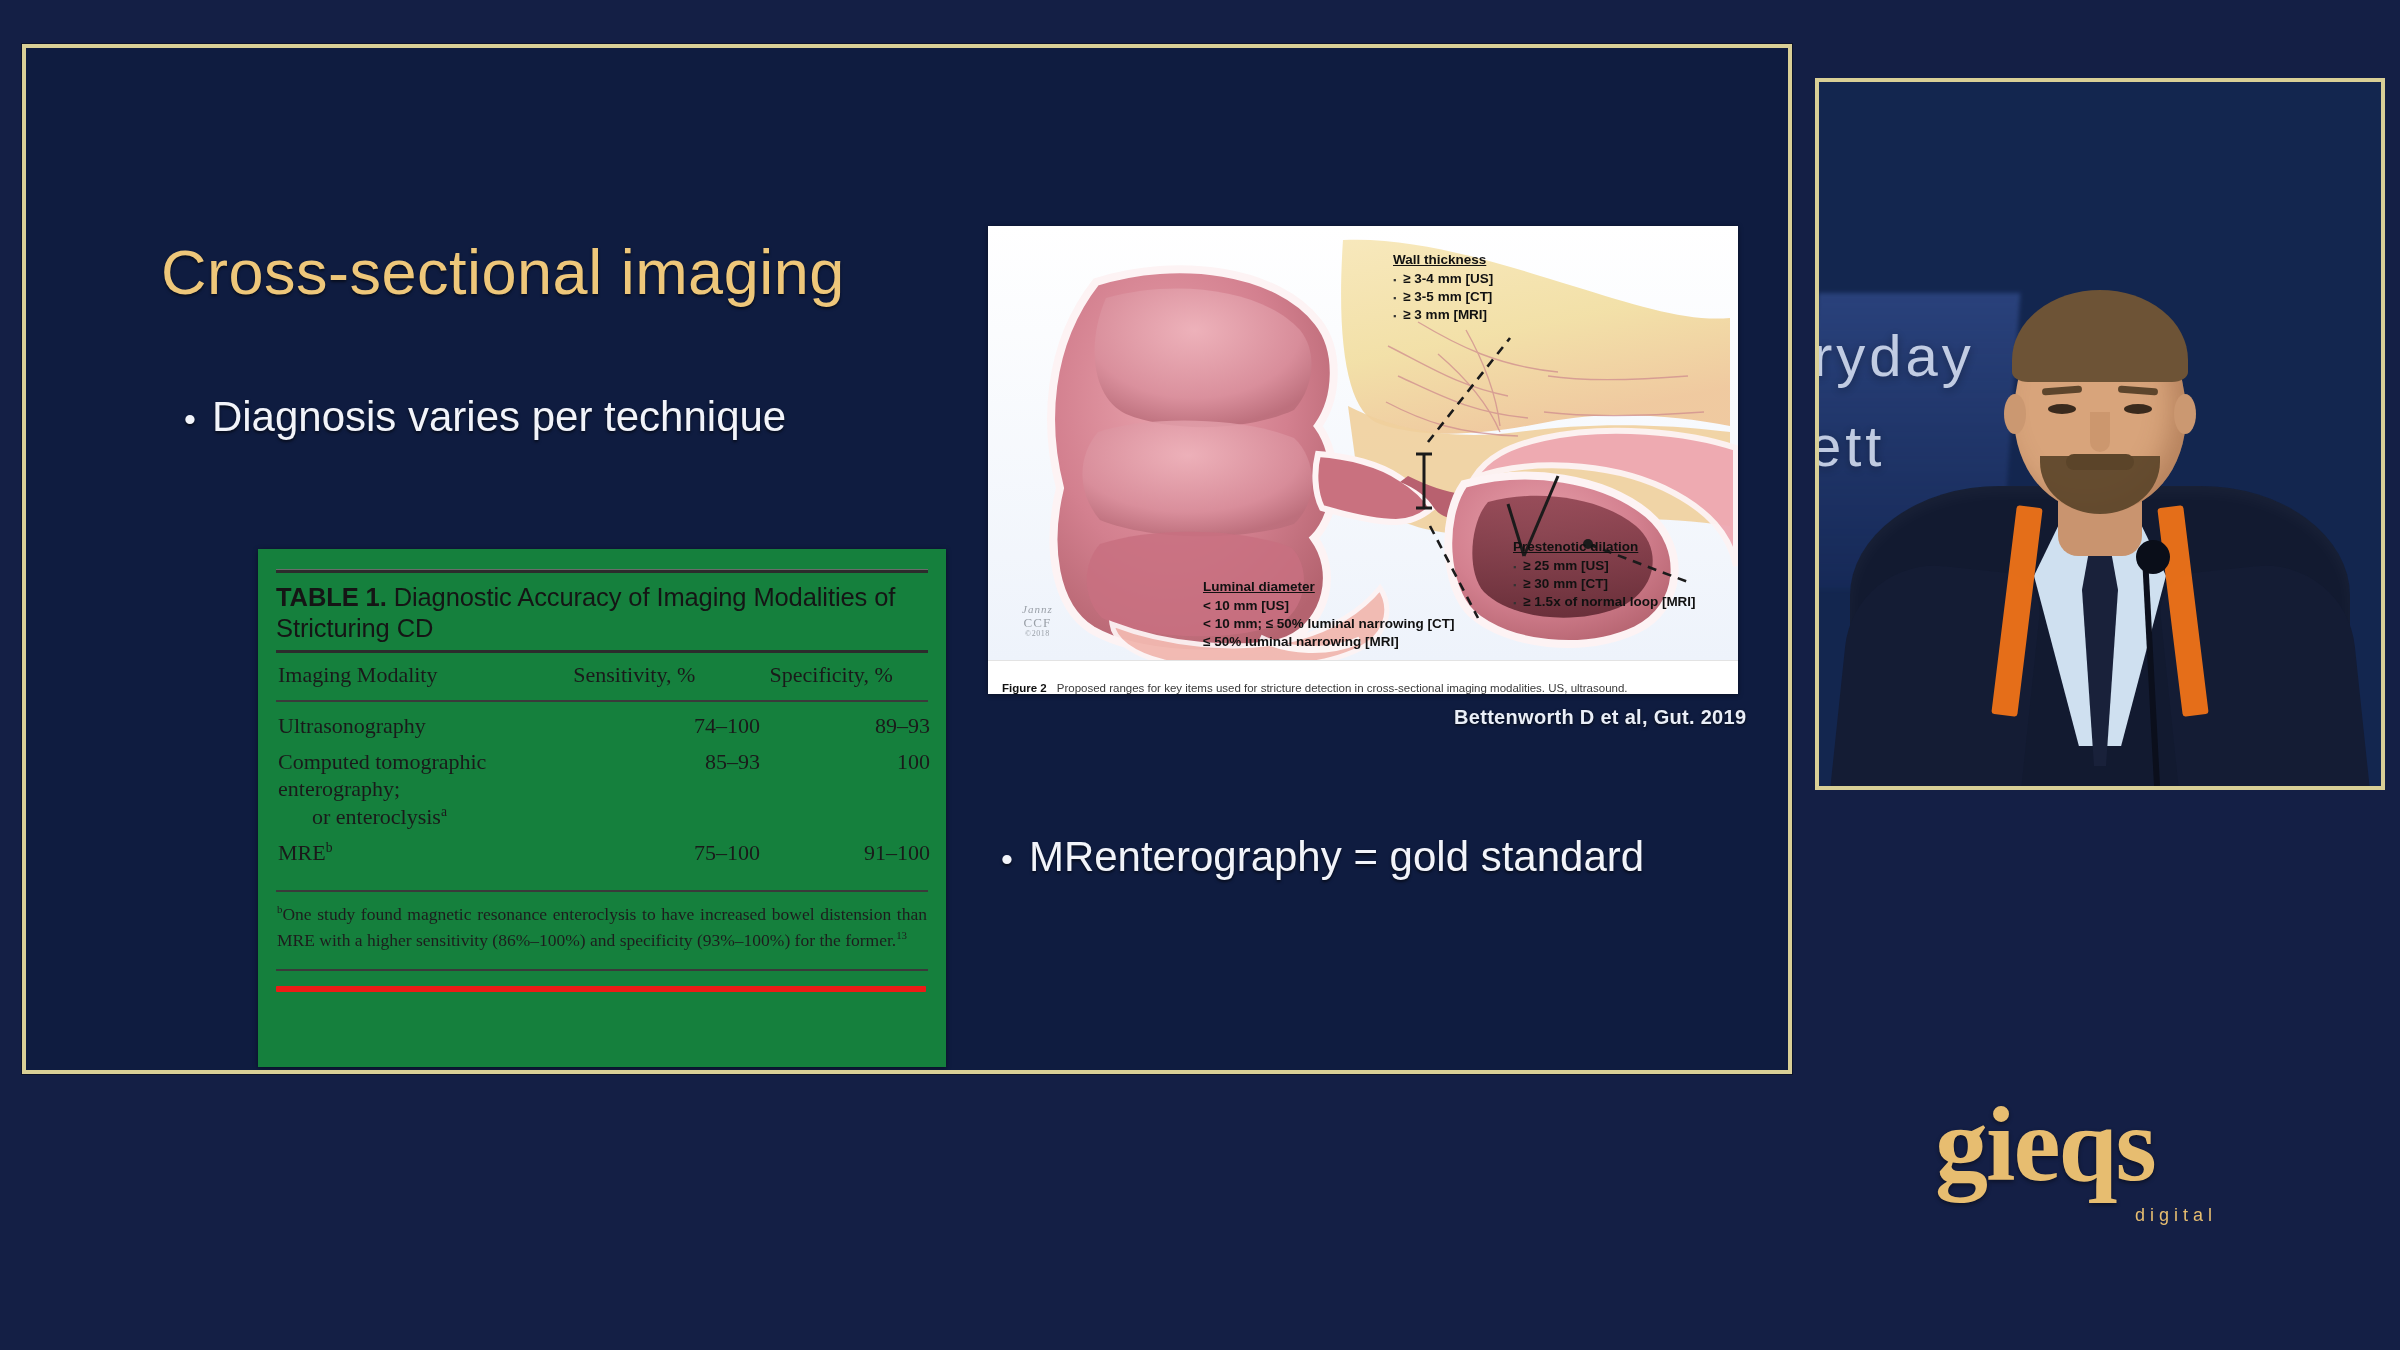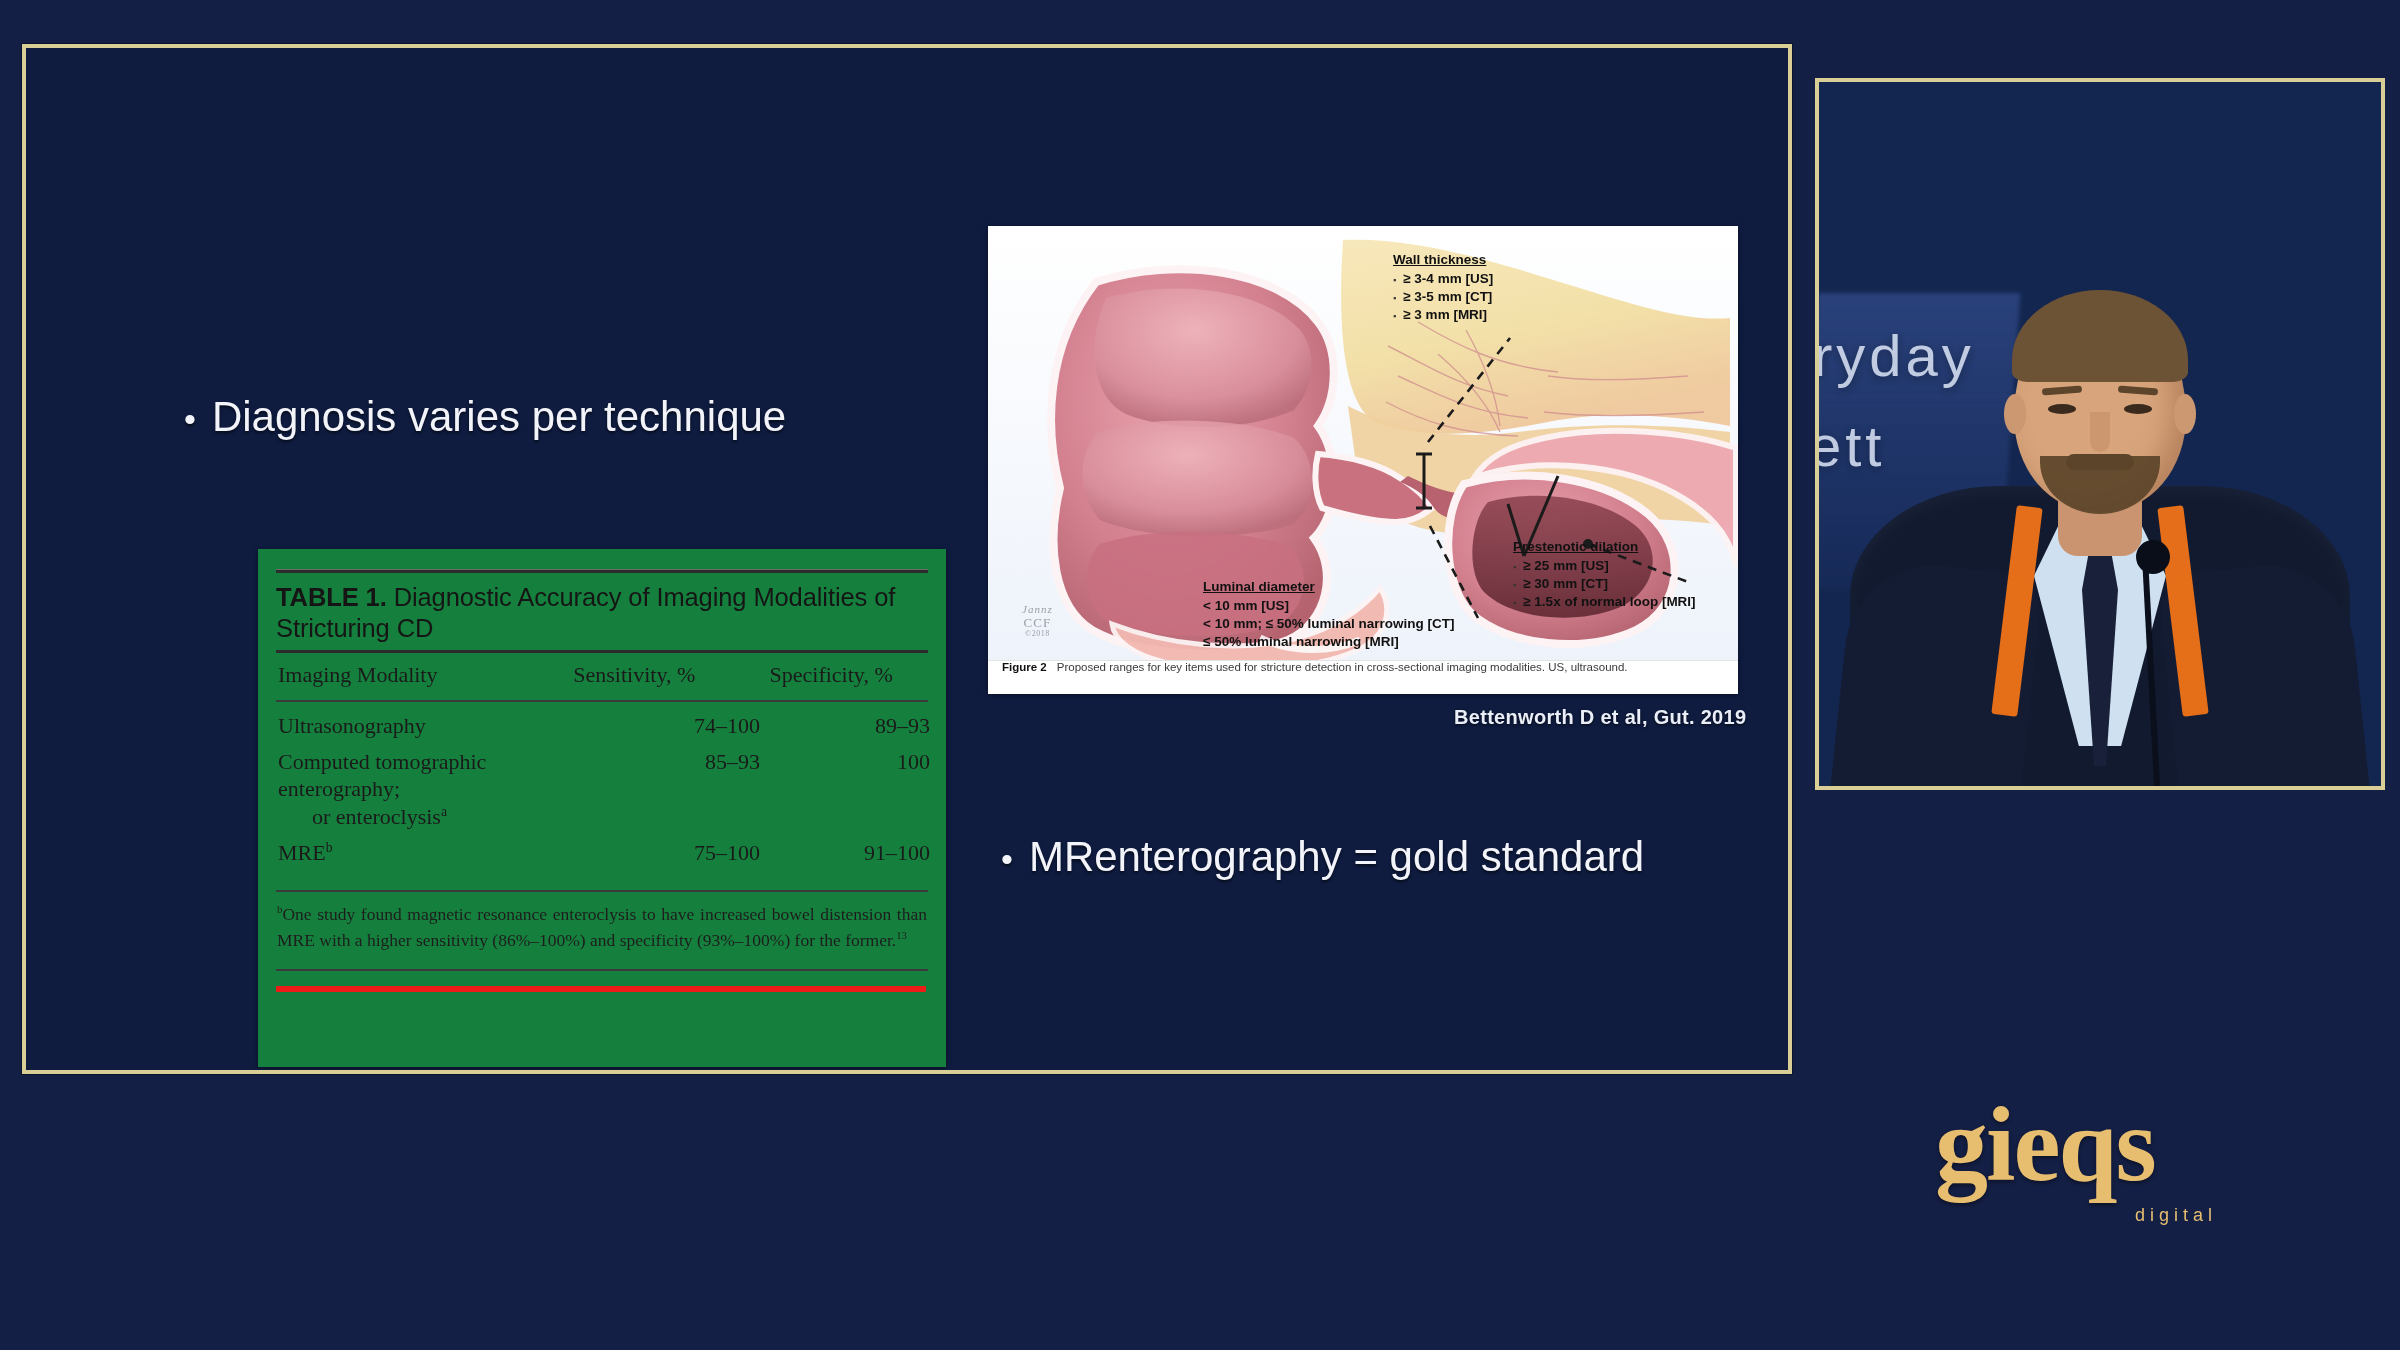--- a/index.html
+++ b/index.html
@@ -93,21 +93,21 @@
   
   #figure-card {
     position: absolute; left: 962px; top: 178px; width: 750px; height: 468px;
     background: #ffffff; overflow: hidden;
     box-shadow: 0 1px 5px rgba(0,0,0,.45);
   }
   #figure-art { position: absolute; inset: 0 0 34px 0; overflow: hidden;
                 background: linear-gradient(180deg,#ffffff 0%,#fdfdff 60%,#f2f5fb 100%); }
   #figure-caption {
     position: absolute; left: 0; right: 0; bottom: 0; height: 34px;
-    display: flex; align-items: flex-start; gap: 10px;
+    display: flex; align-items: flex-end; gap: 10px;
     padding: 0 14px; font-size: 11.5px; color: #3a3a3a;
     font-family: "Liberation Sans", sans-serif;
     border-top: 1px solid #e3e3e3; background: #fff; white-space: nowrap; overflow: hidden;
   }
   #figure-caption .figlabel { font-weight: 700; color: #111; }
 
   
   .annot {
     position: absolute; font-family: "Liberation Sans", sans-serif;
     font-size: 13.5px; font-weight: 700; color: #111; line-height: 1.33;
@@ -249,20 +249,21 @@
   }
 </style>
 </head>
 <body>
 
 <div id="stage">
 
   <div id="slide-frame">
     <div id="slide-inner">
 
+      <div id="slide-title">Cross-sectional imaging</div>
 
       <div class="bullet" id="bullet-diagnosis">
         <span class="dot">•</span>
         <span>Diagnosis varies per technique</span>
       </div>
 
       <div class="bullet" id="bullet-mre">
         <span class="dot">•</span>
         <span>MRenterography = gold standard</span>
       </div>

